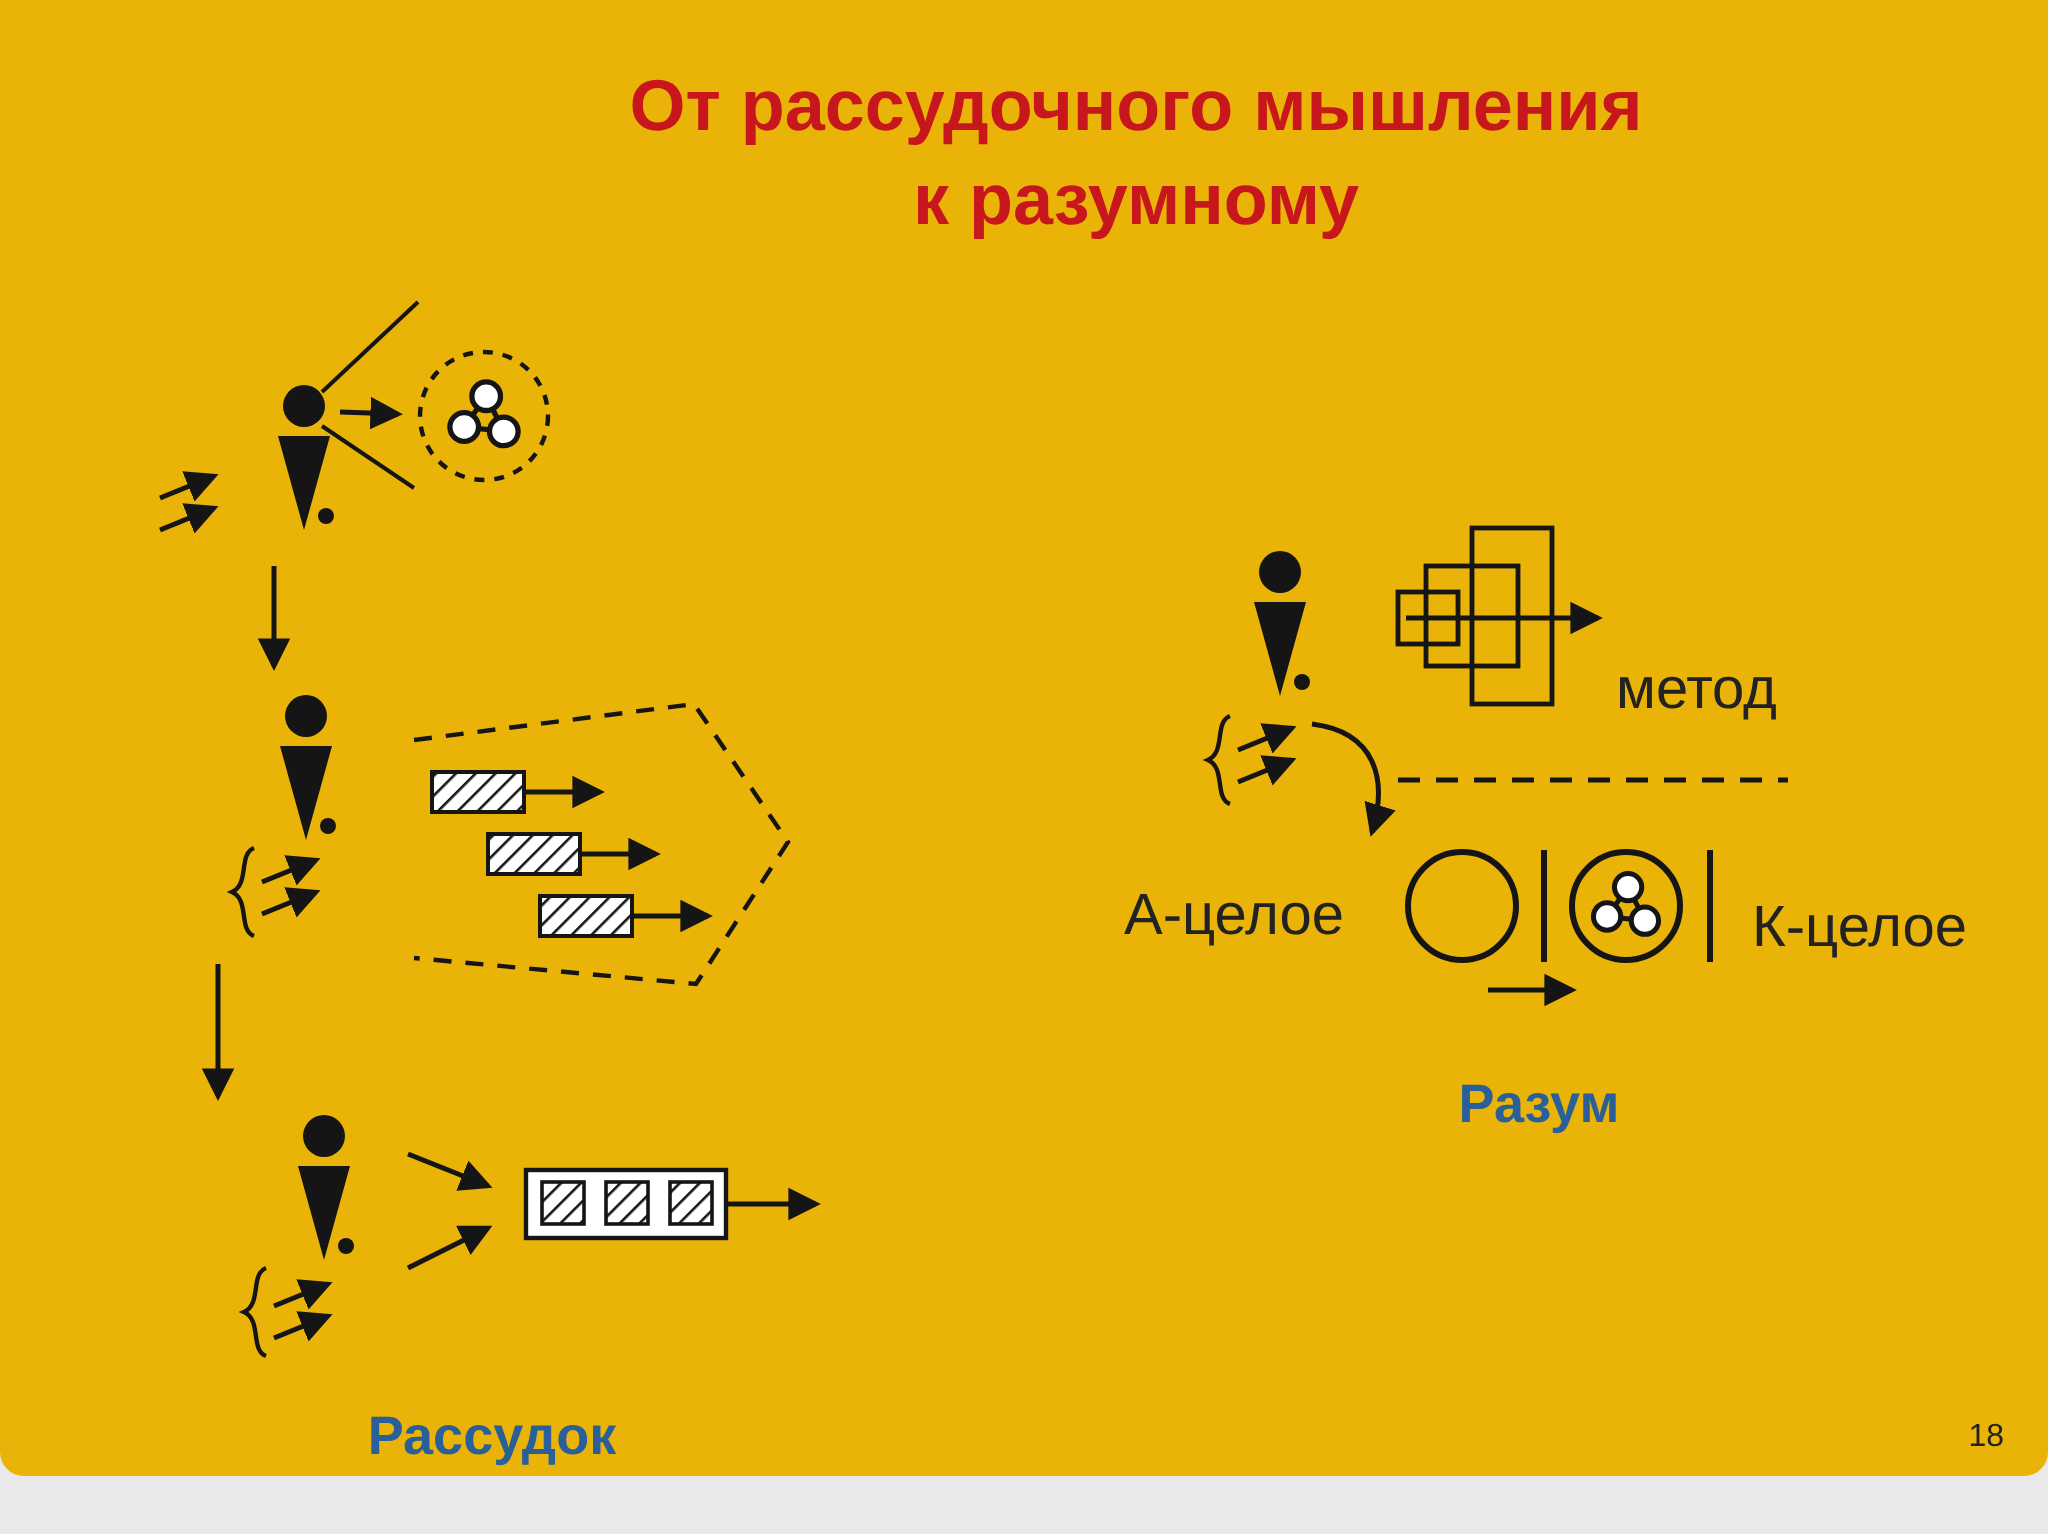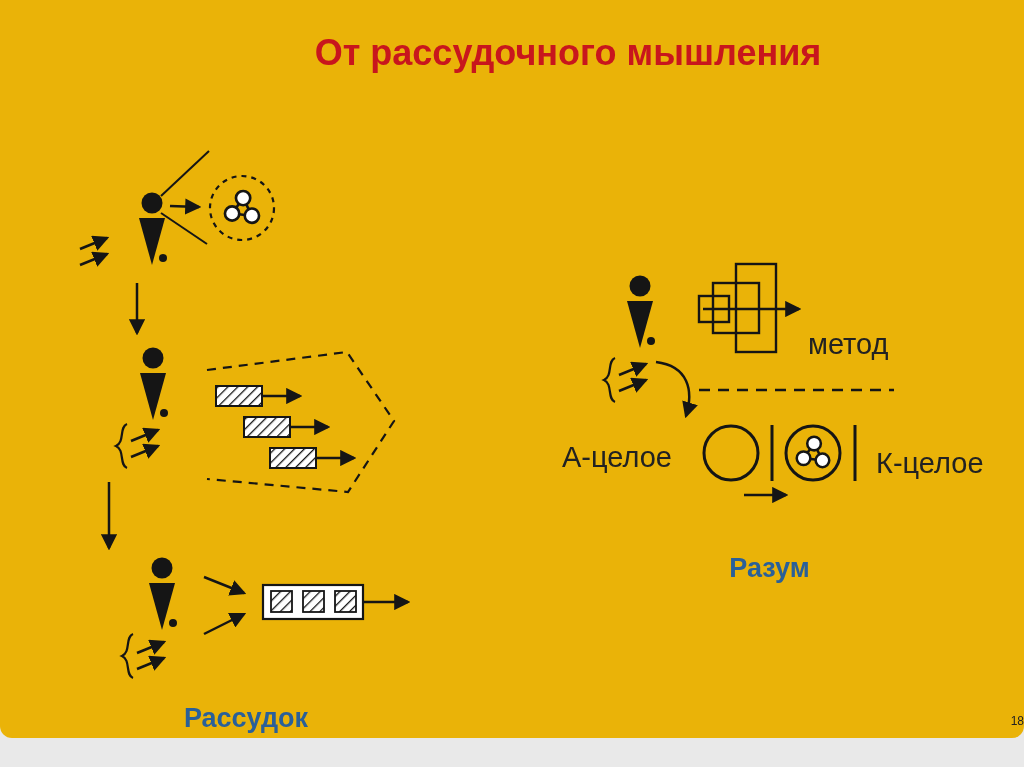--- a/index.html
+++ b/index.html
@@ -24,39 +24,40 @@
   }
   .title span{display:block;}
   .caption{
     position:absolute;
     color:#2a6099;
     font-weight:bold;
     font-size:27px;
     text-align:center;
   }
   .caption-left{left:156px;top:703px;width:180px;}
-  .caption-right{left:697px;top:553px;width:145px;}
+  .caption-right{left:697px;top:537px;width:145px;}
   .page-number{
-    position:absolute;right:0;bottom:10px;
-    color:#222;font-size:12px;
+    position:absolute;right:22px;bottom:10px;
+    color:#222;font-size:16px;
   }
   svg.diagram{position:absolute;left:0;top:0;}
   svg text{
     font-family:"Liberation Sans", sans-serif;
     font-size:29px;
     fill:#222;
   }
 </style>
 </head>
 <body>
 
 <div class="slide">
 
   <div class="title">
     <span>От рассудочного мышления</span>
+    <span>к разумному</span>
   </div>
 
   <svg class="diagram" width="1024" height="767" viewBox="0 0 1024 767">
     <defs>
       <marker id="ah" viewBox="0 0 10 10" refX="8.5" refY="5" markerWidth="6.5" markerHeight="6.5" orient="auto-start-reverse">
         <path d="M0,0L10,5L0,10Z" fill="#151515"></path>
       </marker>
       <pattern id="hatch" width="7" height="7" patternUnits="userSpaceOnUse" patternTransform="rotate(45)">
         <rect width="7" height="7" fill="#ffffff"></rect>
         <line x1="0" y1="0" x2="0" y2="7" stroke="#151515" stroke-width="2.6"></line>

